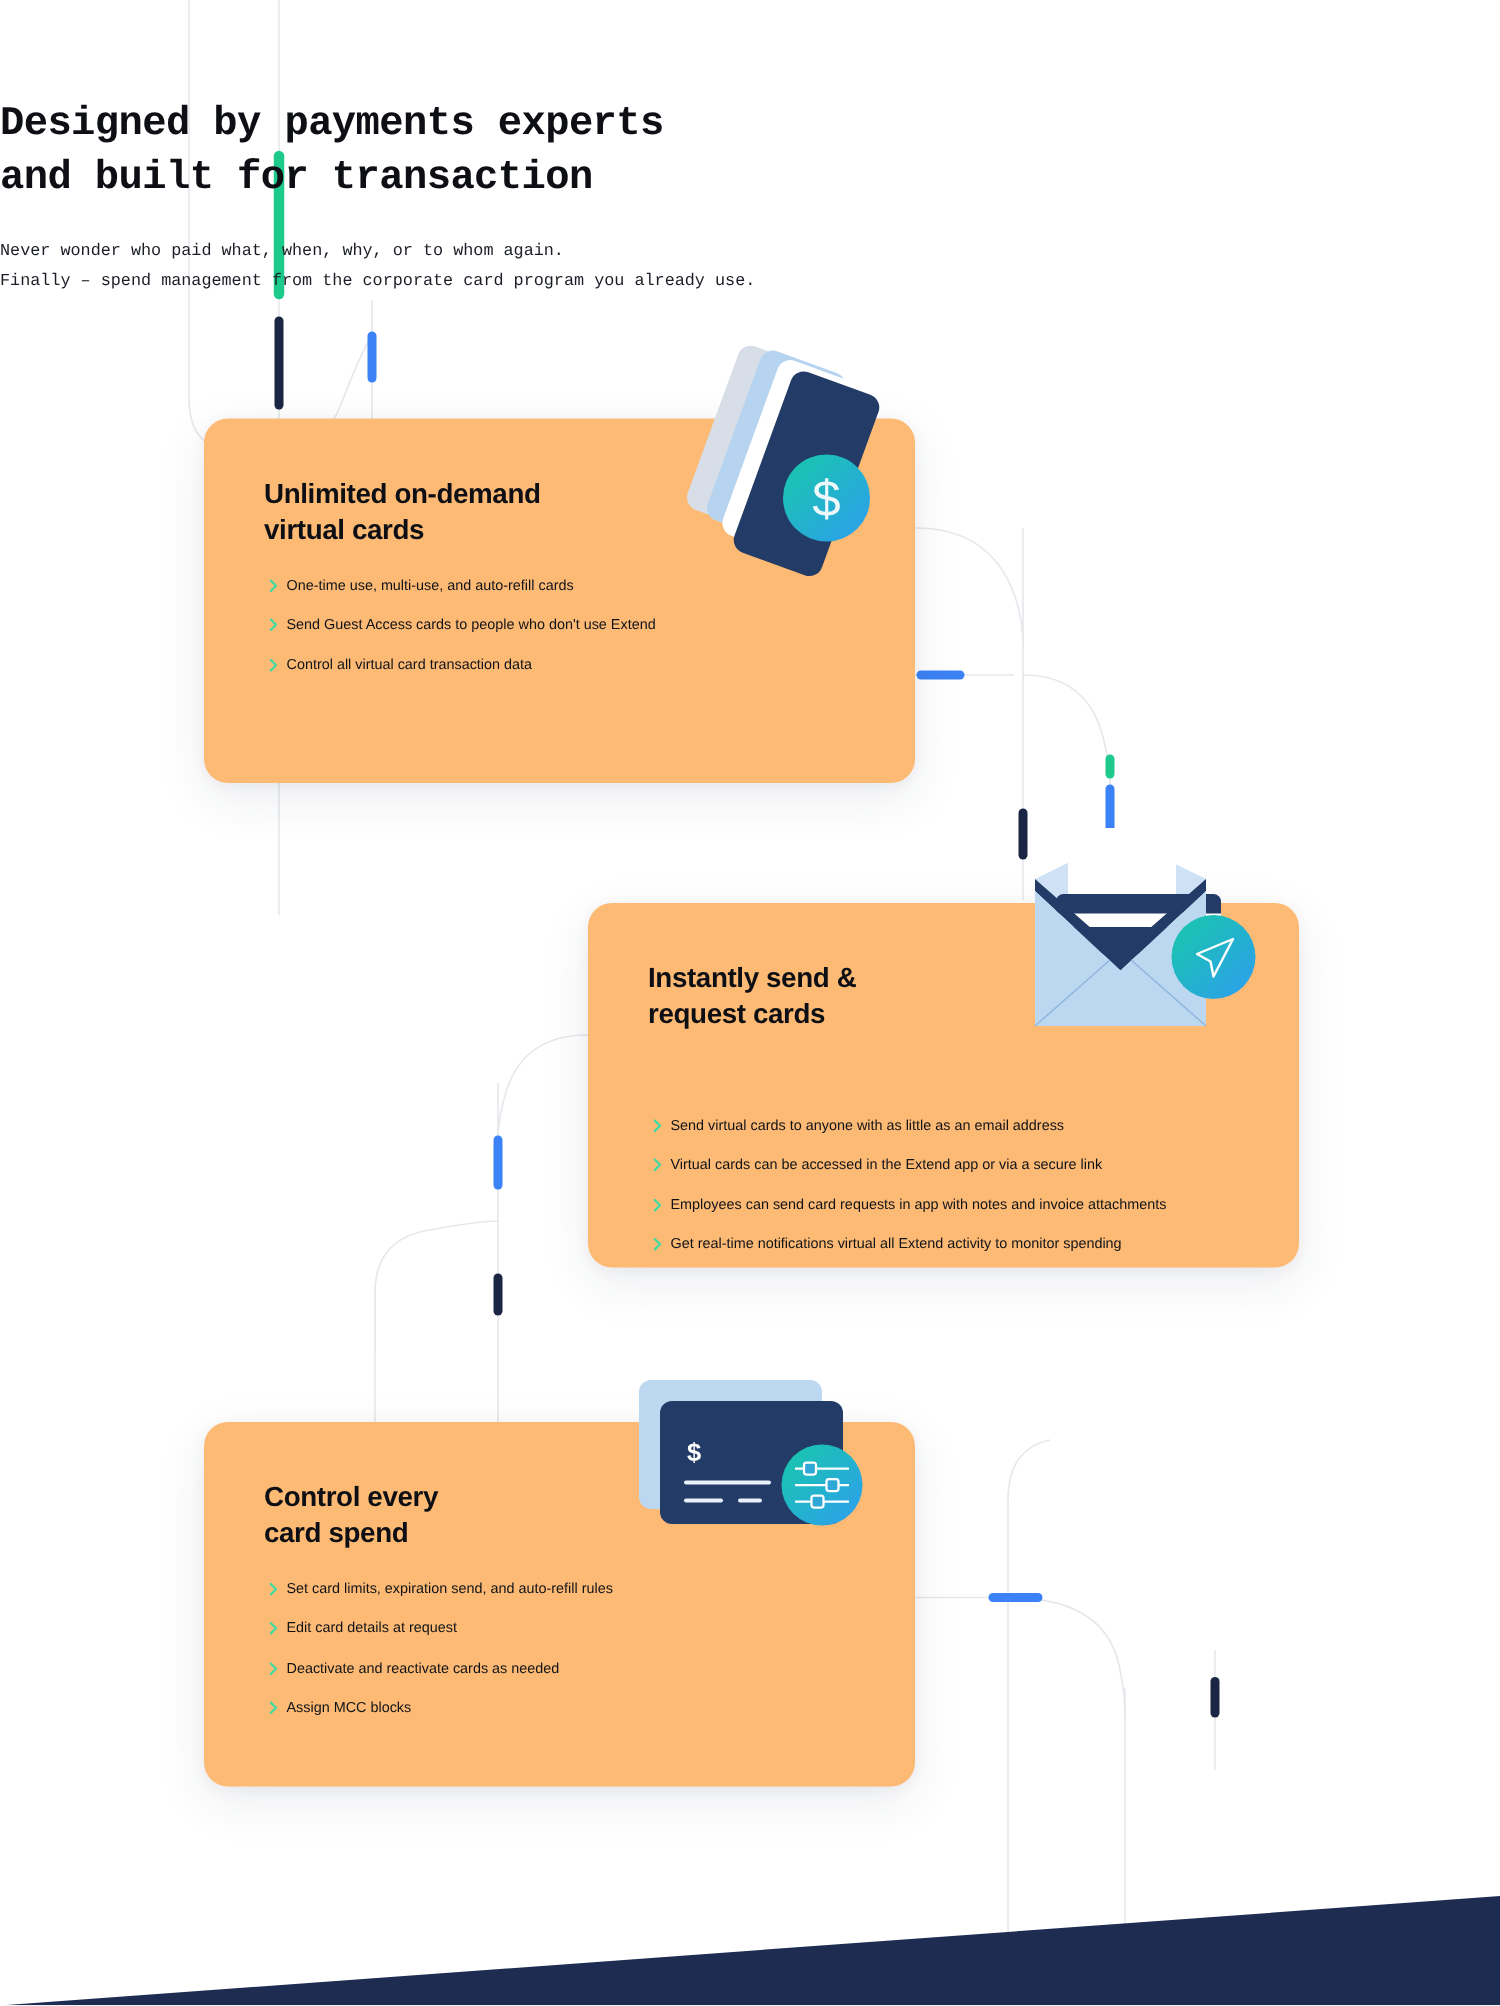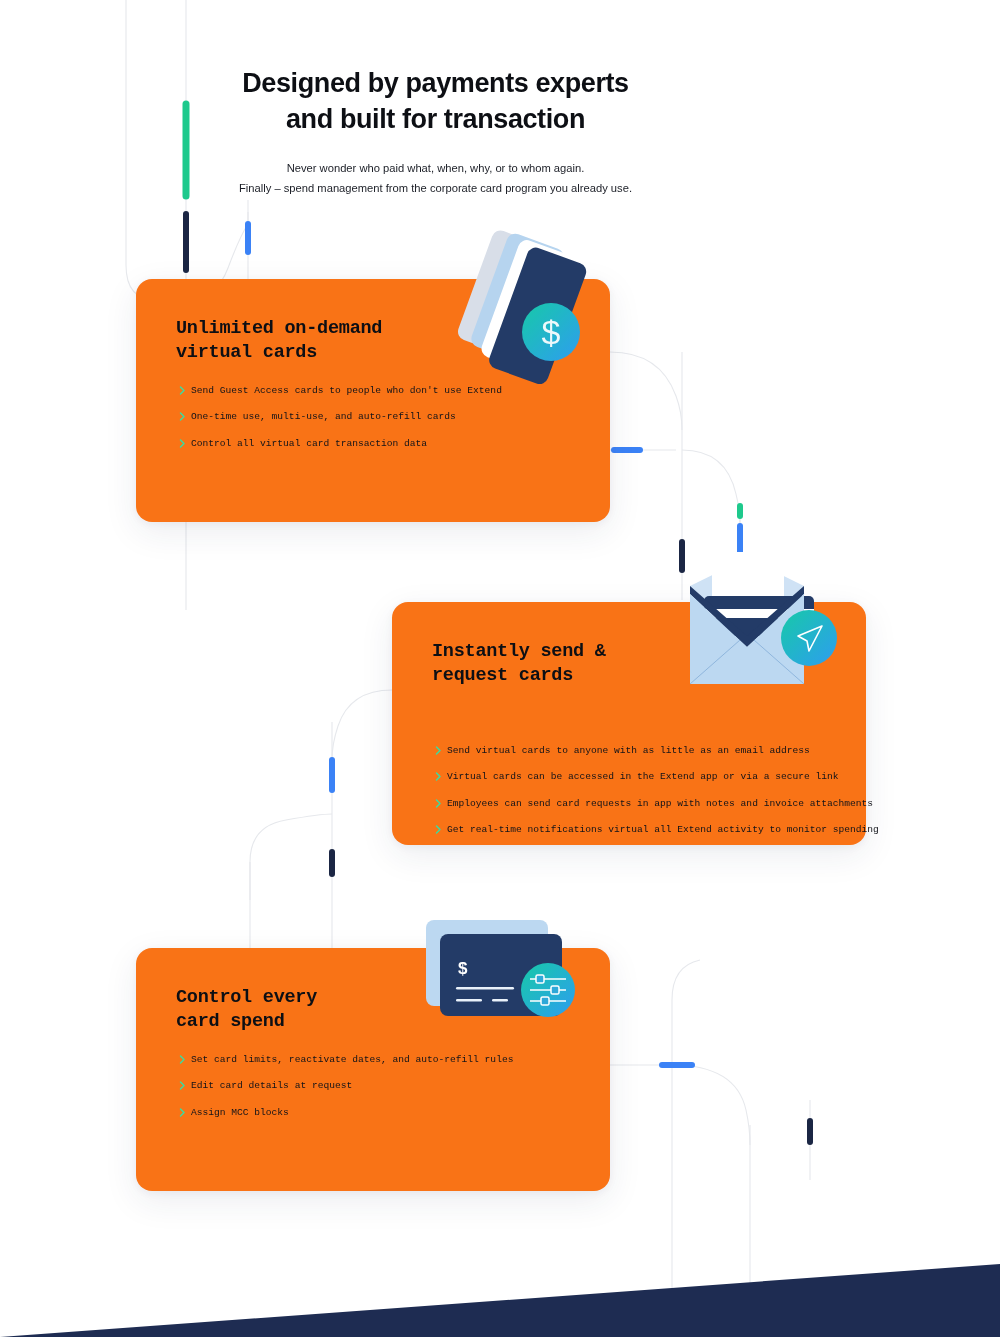--- a/index.html
+++ b/index.html
@@ -28,46 +28,46 @@
     z-index: 1;
     pointer-events: none;
   }
 
   
   #header {
     position: absolute;
     left: 0; top: 66px;
     width: 871px;
     z-index: 5;
-    text-align: center;
+    text-align: left;
+    font-family: Liberation Mono, monospace;
   }
   #header .headline {
     font-size: 27px;
     font-weight: bold;
     line-height: 1.32;
     letter-spacing: -0.4px;
     color: #0d0f14;
   }
   #header .sub {
     margin-top: 22px;
     font-size: 11.2px;
     line-height: 1.72;
     color: #1b1e26;
   }
   #header .sub div { white-space: nowrap; }
 
   
   .fcard {
     position: absolute;
-    background: #f97316;
+    background: #fdba74;
     border-radius: 16px;
     box-shadow: 0 10px 34px rgba(35,48,80,0.085),
                 0 2px 9px rgba(35,48,80,0.05);
     z-index: 10;
-    font-family: Liberation Mono, monospace;
   }
   #card-1 { left: 136px; top: 279px;  width: 474px; height: 243px; }
   #card-2 { left: 392px; top: 602px;  width: 474px; height: 243px; }
   #card-3 { left: 136px; top: 948px;  width: 474px; height: 243px; }
 
   .fcard .ctitle {
     position: absolute;
     left: 40px;
     top: 38px;
     font-size: 18.5px;
@@ -224,29 +224,29 @@
   <div class="fcard" id="card-1">
     <div class="ctitle">Unlimited on-demand
 virtual cards</div>
     <ul class="blist">
       <li class="bitem">
         <span class="chev">
           <svg width="14" height="13" viewBox="0 0 14 13">
               <path d="M4.5 3 L8 6.5 L4.5 10" stroke="#3ddba0" stroke-width="1.5" fill="none" stroke-linecap="round" stroke-linejoin="round"></path>
             </svg>
         </span>
+        <span class="btext">One-time use, multi-use, and auto-refill cards</span>
+      </li>
+      <li class="bitem">
+        <span class="chev">
+          <svg width="14" height="13" viewBox="0 0 14 13">
+              <path d="M4.5 3 L8 6.5 L4.5 10" stroke="#3ddba0" stroke-width="1.5" fill="none" stroke-linecap="round" stroke-linejoin="round"></path>
+            </svg>
+        </span>
         <span class="btext">Send Guest Access cards to people who don't use Extend</span>
-      </li>
-      <li class="bitem">
-        <span class="chev">
-          <svg width="14" height="13" viewBox="0 0 14 13">
-              <path d="M4.5 3 L8 6.5 L4.5 10" stroke="#3ddba0" stroke-width="1.5" fill="none" stroke-linecap="round" stroke-linejoin="round"></path>
-            </svg>
-        </span>
-        <span class="btext">One-time use, multi-use, and auto-refill cards</span>
       </li>
       <li class="bitem">
         <span class="chev">
           <svg width="14" height="13" viewBox="0 0 14 13">
               <path d="M4.5 3 L8 6.5 L4.5 10" stroke="#3ddba0" stroke-width="1.5" fill="none" stroke-linecap="round" stroke-linejoin="round"></path>
             </svg>
         </span>
         <span class="btext">Control all virtual card transaction data</span>
       </li>
     </ul>
@@ -335,29 +335,37 @@
   <div class="fcard" id="card-3">
     <div class="ctitle">Control every
 card spend</div>
     <ul class="blist">
       <li class="bitem">
         <span class="chev">
           <svg width="14" height="13" viewBox="0 0 14 13">
               <path d="M4.5 3 L8 6.5 L4.5 10" stroke="#3ddba0" stroke-width="1.5" fill="none" stroke-linecap="round" stroke-linejoin="round"></path>
             </svg>
         </span>
-        <span class="btext">Set card limits, reactivate dates, and auto-refill rules</span>
+        <span class="btext">Set card limits, expiration send, and auto-refill rules</span>
       </li>
       <li class="bitem">
         <span class="chev">
           <svg width="14" height="13" viewBox="0 0 14 13">
               <path d="M4.5 3 L8 6.5 L4.5 10" stroke="#3ddba0" stroke-width="1.5" fill="none" stroke-linecap="round" stroke-linejoin="round"></path>
             </svg>
         </span>
         <span class="btext">Edit card details at request</span>
+      </li>
+      <li class="bitem">
+        <span class="chev">
+          <svg width="14" height="13" viewBox="0 0 14 13">
+              <path d="M4.5 3 L8 6.5 L4.5 10" stroke="#3ddba0" stroke-width="1.5" fill="none" stroke-linecap="round" stroke-linejoin="round"></path>
+            </svg>
+        </span>
+        <span class="btext">Deactivate and reactivate cards as needed</span>
       </li>
       <li class="bitem">
         <span class="chev">
           <svg width="14" height="13" viewBox="0 0 14 13">
               <path d="M4.5 3 L8 6.5 L4.5 10" stroke="#3ddba0" stroke-width="1.5" fill="none" stroke-linecap="round" stroke-linejoin="round"></path>
             </svg>
         </span>
         <span class="btext">Assign MCC blocks</span>
       </li>
     </ul>

